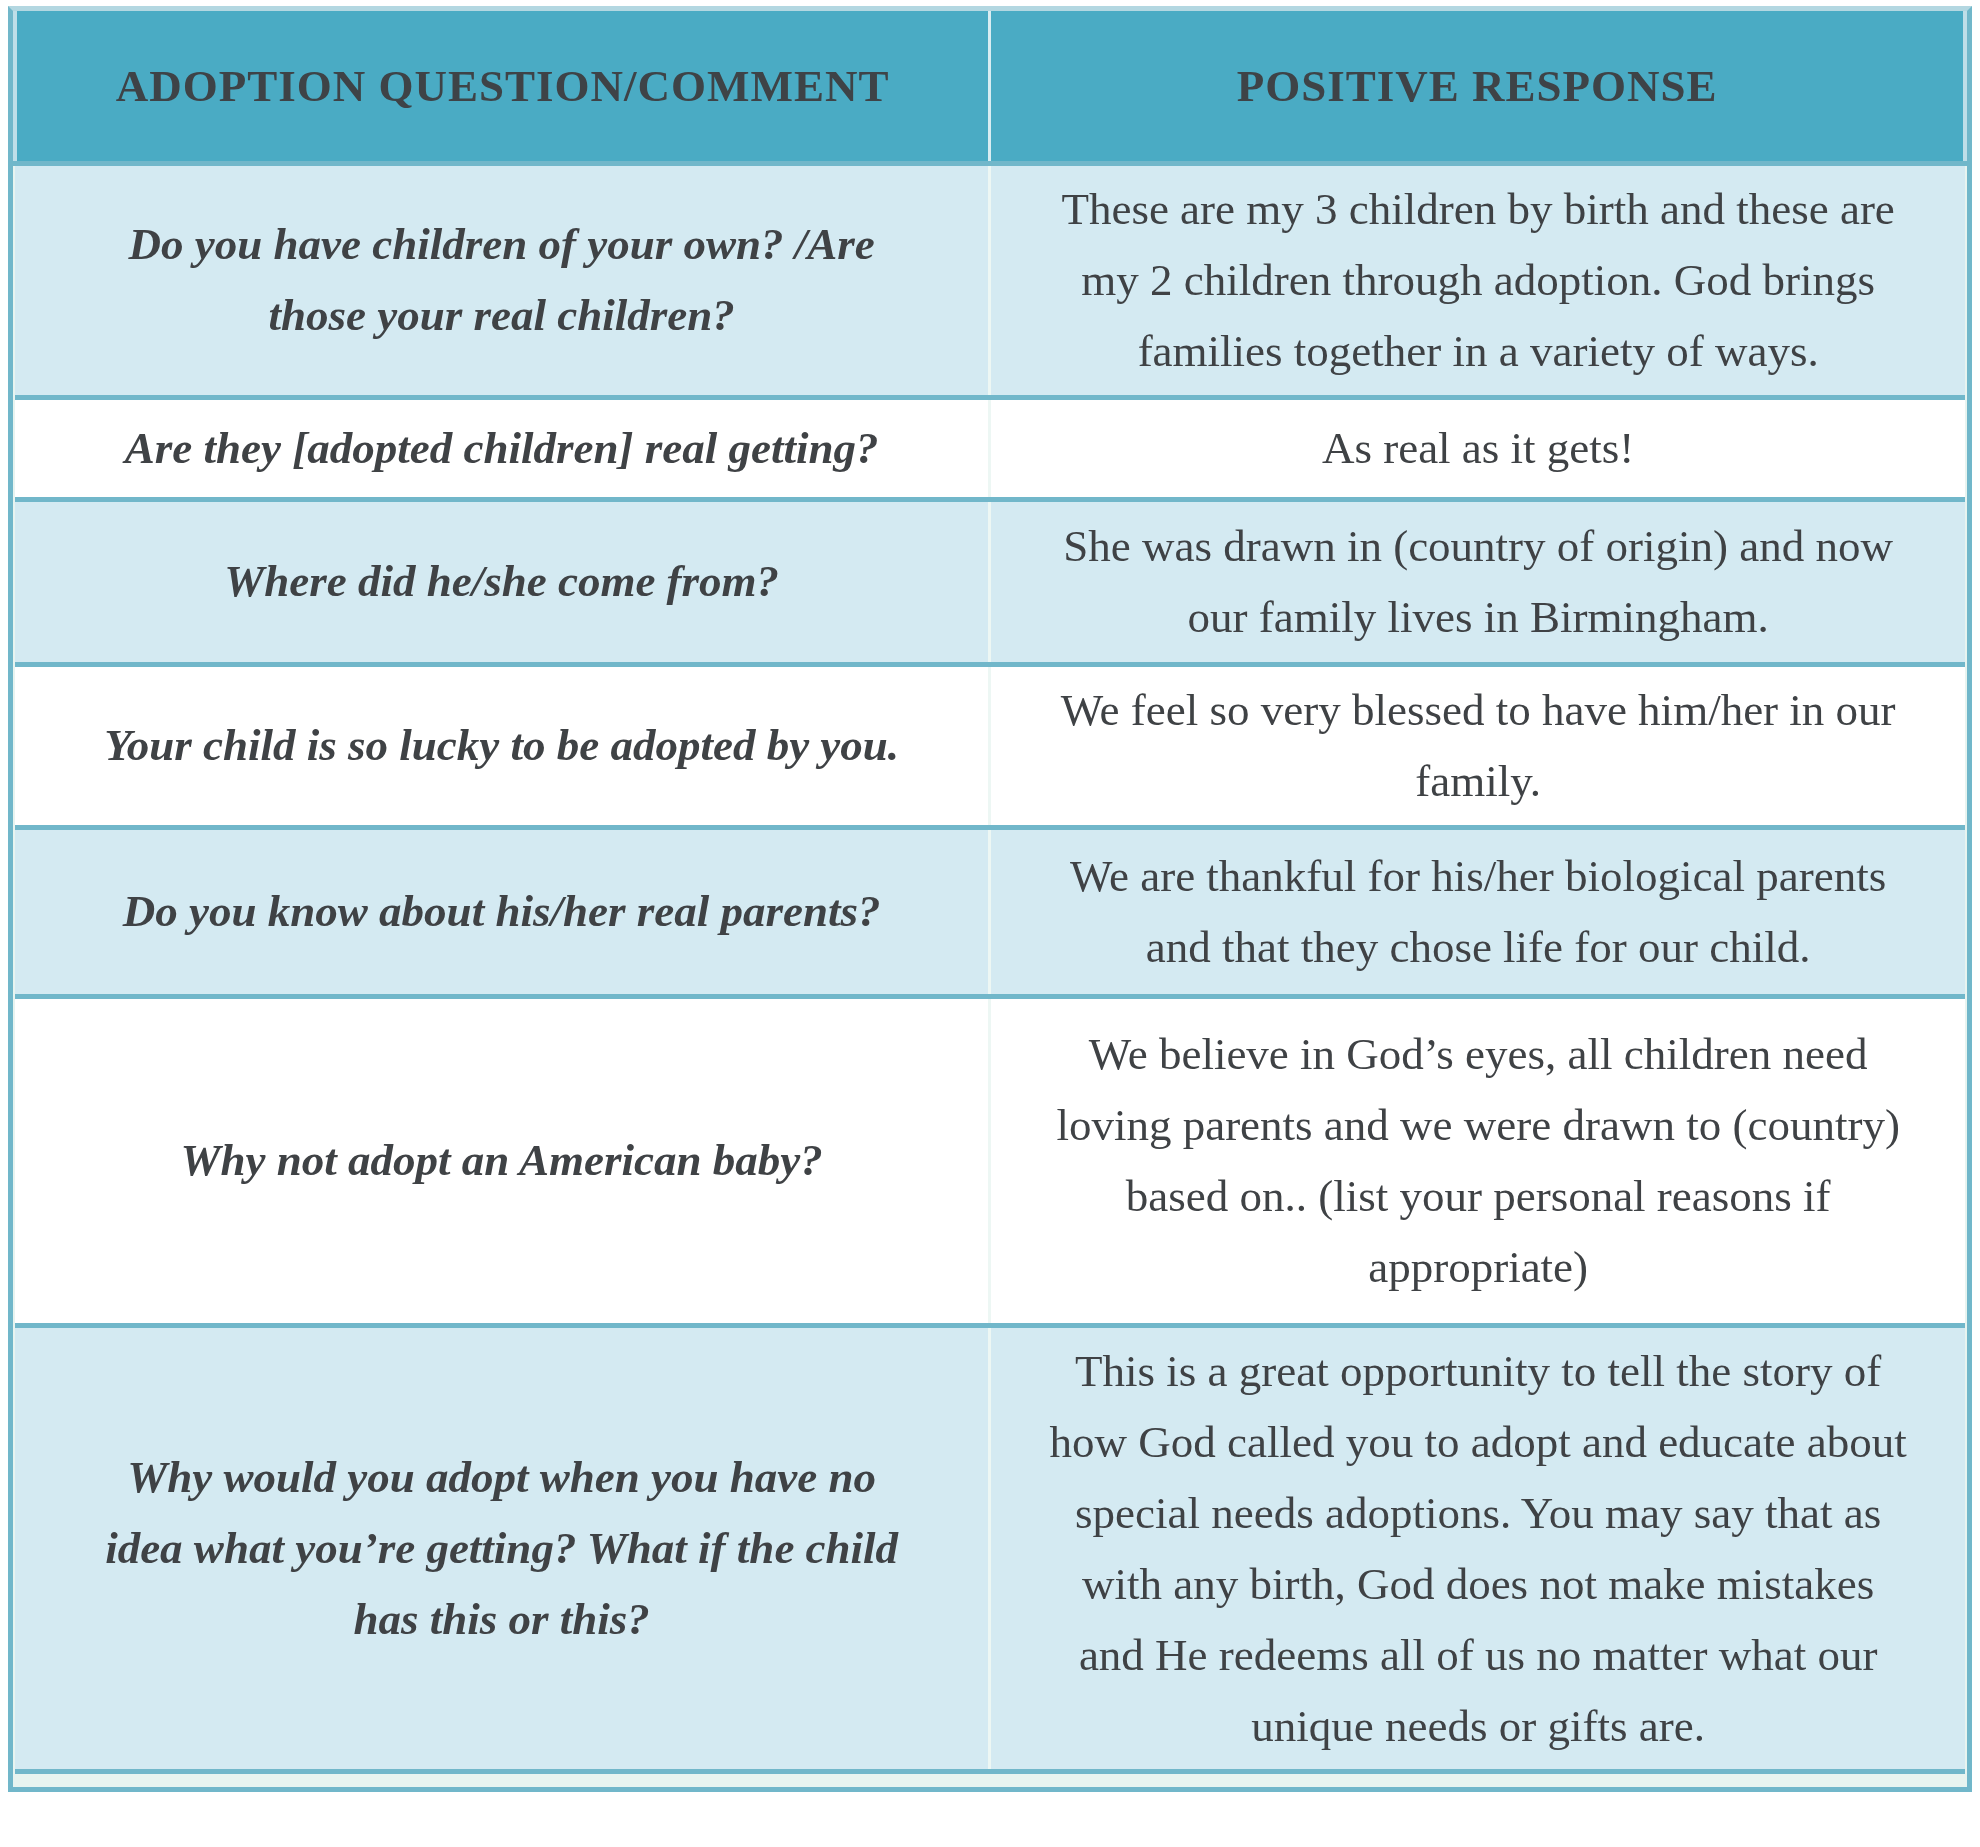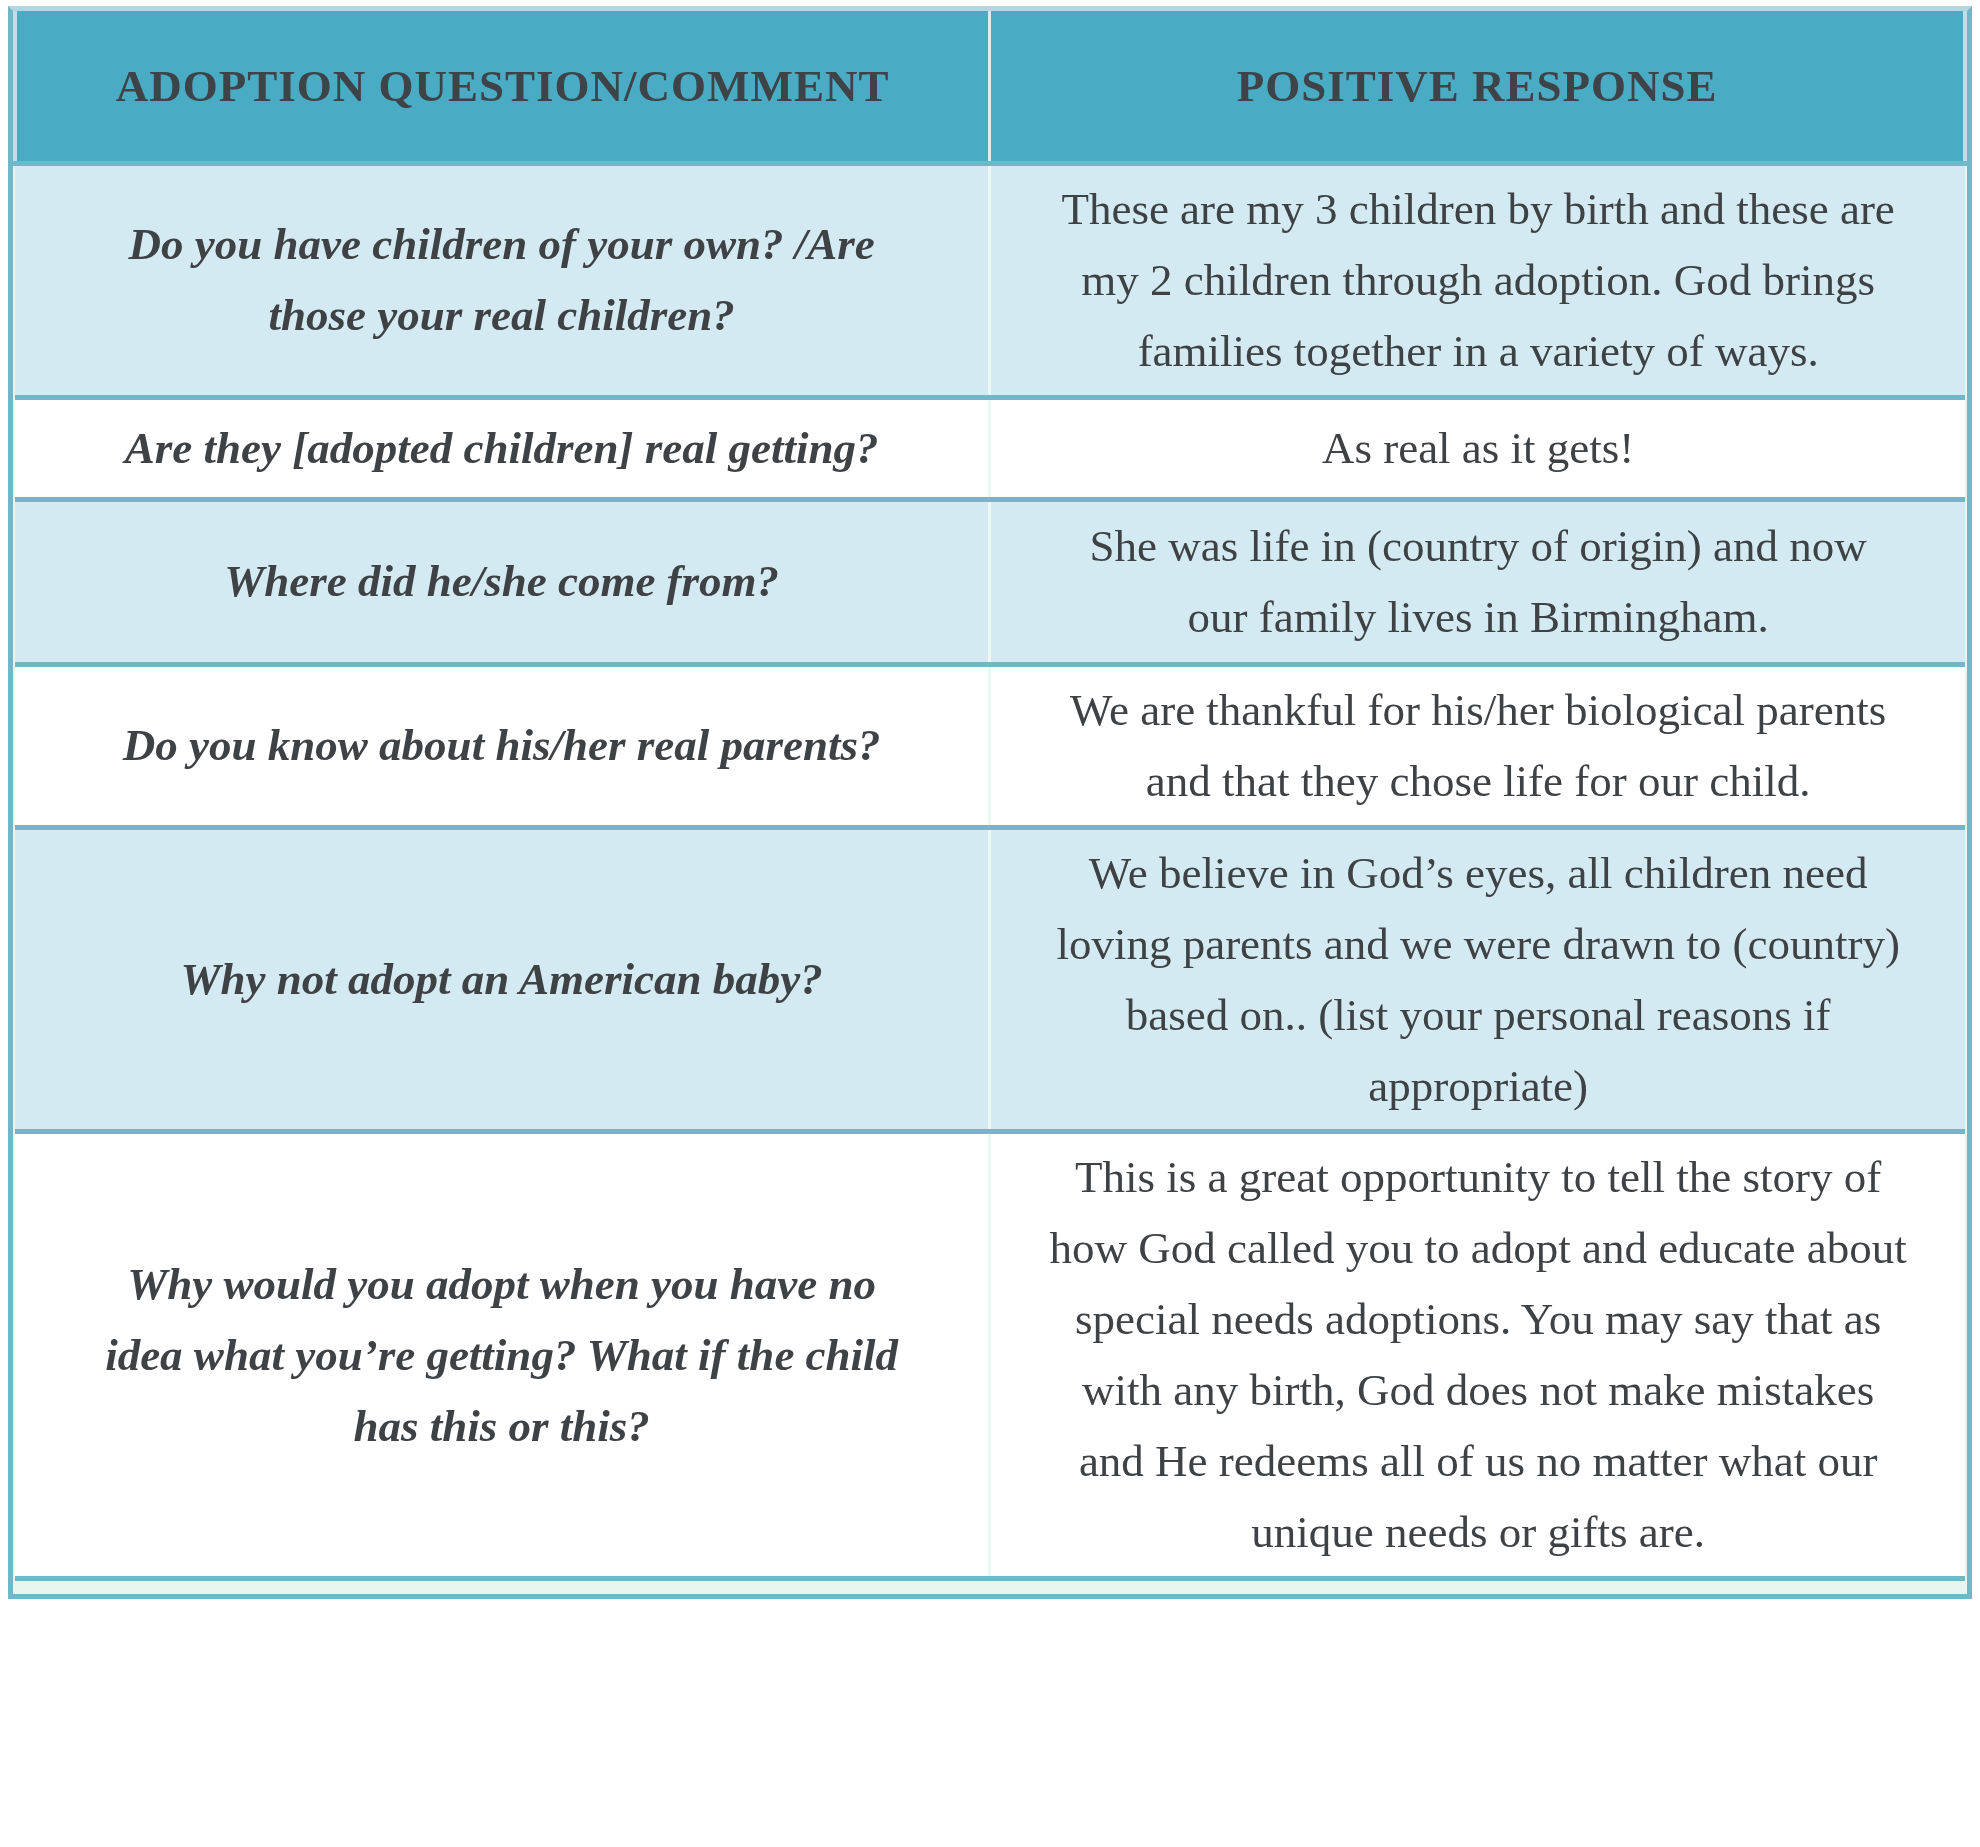--- a/index.html
+++ b/index.html
@@ -87,22 +87,27 @@
           <td class="response-cell">These are my 3 children by birth and these are
 my 2 children through adoption. God brings
 families together in a variety of ways.</td>
         </tr>
         <tr>
           <td class="question-cell">Are they [adopted children] real getting?</td>
           <td class="response-cell">As real as it gets!</td>
         </tr>
         <tr>
           <td class="question-cell">Where did he/she come from?</td>
-          <td class="response-cell">She was life in (country of origin) and now
+          <td class="response-cell">She was drawn in (country of origin) and now
 our family lives in Birmingham.</td>
+        </tr>
+        <tr>
+          <td class="question-cell">Your child is so lucky to be adopted by you.</td>
+          <td class="response-cell">We feel so very blessed to have him/her in our
+family.</td>
         </tr>
         <tr>
           <td class="question-cell">Do you know about his/her real parents?</td>
           <td class="response-cell">We are thankful for his/her biological parents
 and that they chose life for our child.</td>
         </tr>
         <tr>
           <td class="question-cell">Why not adopt an American baby?</td>
           <td class="response-cell">We believe in God’s eyes, all children need
 loving parents and we were drawn to (country)

